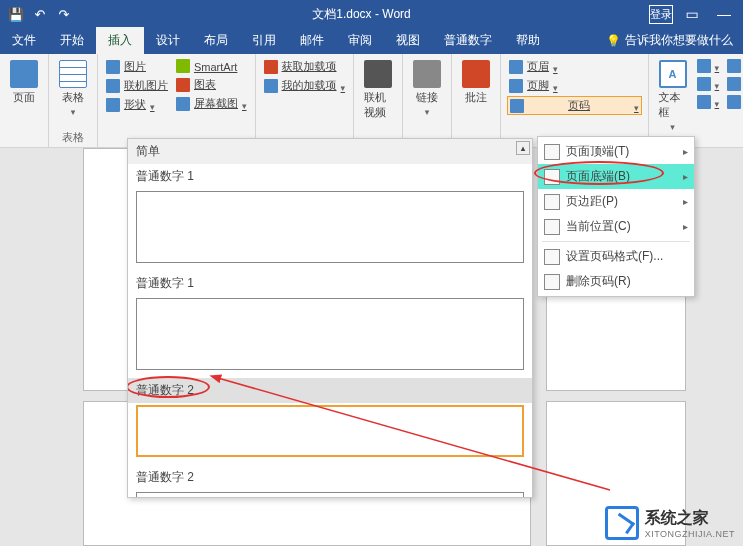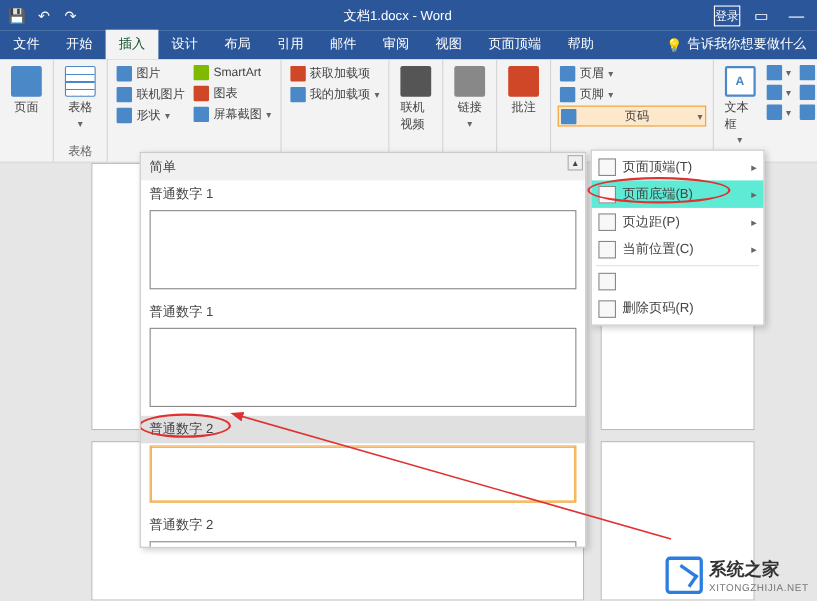--- a/index.html
+++ b/index.html
@@ -17,21 +17,21 @@
 .tab { padding: 5px 12px; cursor: pointer; }
 .tab.active { background: #f3f3f3; color: #14532d; }
 .tell-me { margin-left: auto; padding: 5px 10px; display: flex; align-items: center; gap: 4px; }
 
 .ribbon { height: 94px; background: #f3f3f3; border-bottom: 1px solid #d4d4d4; display: flex; font-size: 11px; color: #444; }
 .group { border-right: 1px solid #d4d4d4; padding: 4px 6px 2px; display: flex; flex-direction: column; justify-content: space-between; }
 .group-body { display: flex; gap: 4px; }
 .group-label { text-align: center; font-size: 11px; color: #666; margin-top: 2px; }
 .big-btn { display: flex; flex-direction: column; align-items: center; gap: 2px; padding: 2px 4px; }
 .big-btn .ico { width: 28px; height: 28px; background: #4a88c7; border-radius: 2px; }
-.small-btn { display: flex; align-items: center; gap: 4px; padding: 1px 2px; white-space: nowrap; }
+.small-btn { display: flex; align-items: flex-end; gap: 4px; padding: 1px 2px; white-space: nowrap; text-decoration: underline; }
 .small-btn .ico { width: 14px; height: 14px; background: #4a88c7; border-radius: 1px; }
 .stack { display: flex; flex-direction: column; gap: 2px; }
 .highlight { border: 1px solid #f0a030; background: #fde8cc; gap: 44px; }
 .caret { font-size: 9px; color: #666; }
 
 .canvas { position: absolute; top: 148px; left: 0; right: 0; bottom: 0; background: #e6e6e6; }
 .page { position: absolute; background: #fff; border: 1px solid #bbb; }
 .page1 { left: 83px; top: 0; width: 448px; height: 243px; }
 .page2 { left: 83px; top: 253px; width: 448px; height: 145px; }
 .page-side1 { left: 546px; top: 0; width: 140px; height: 243px; }
@@ -81,21 +81,21 @@
 <div class="tabbar">
   <div class="tab">文件</div>
   <div class="tab">开始</div>
   <div class="tab active">插入</div>
   <div class="tab">设计</div>
   <div class="tab">布局</div>
   <div class="tab">引用</div>
   <div class="tab">邮件</div>
   <div class="tab">审阅</div>
   <div class="tab">视图</div>
-  <div class="tab">页面顶端</div>
+  <div class="tab">普通数字</div>
   <div class="tab">帮助</div>
   <div class="tell-me">
     <span>💡</span>
     <span>告诉我你想要做什么</span>
   </div>
 </div>
 
 <div class="ribbon">
   <div class="group">
     <div class="big-btn">
@@ -273,20 +273,21 @@
     <span class="arrow">▸</span>
   </div>
   <div class="pnmenu-item">
     <span class="ico"></span>
     <span>当前位置(C)</span>
     <span class="arrow">▸</span>
   </div>
   <div class="pnmenu-sep"></div>
   <div class="pnmenu-item">
     <span class="ico"></span>
+    <span>设置页码格式(F)...</span>
   </div>
   <div class="pnmenu-item">
     <span class="ico"></span>
     <span>删除页码(R)</span>
   </div>
 </div>
 
 <svg class="arrow-line" width="743" height="546">
   <defs>
       <marker id="ah" markerWidth="10" markerHeight="10" refX="2" refY="3" orient="auto">

